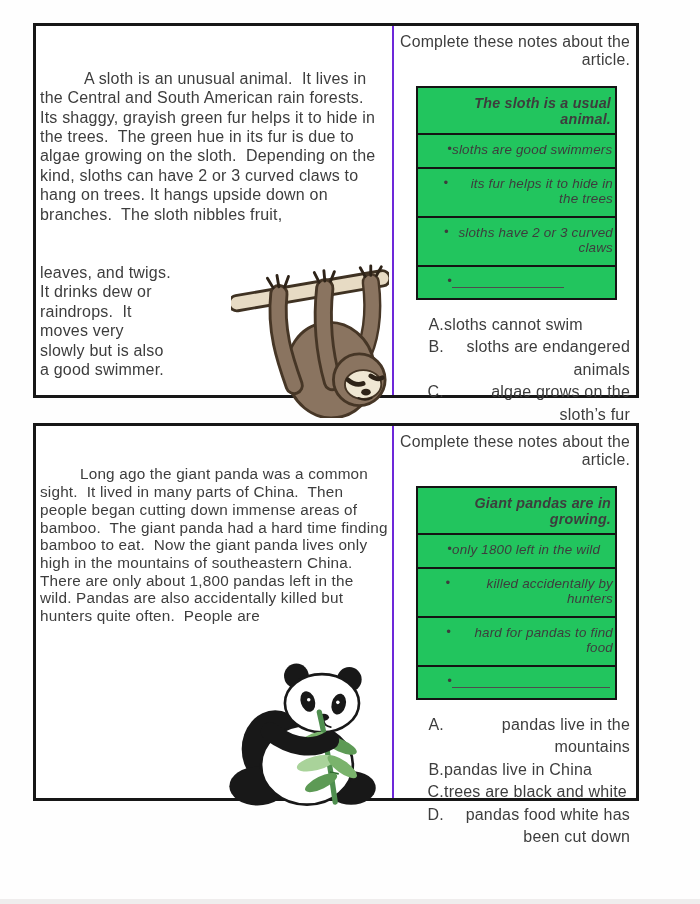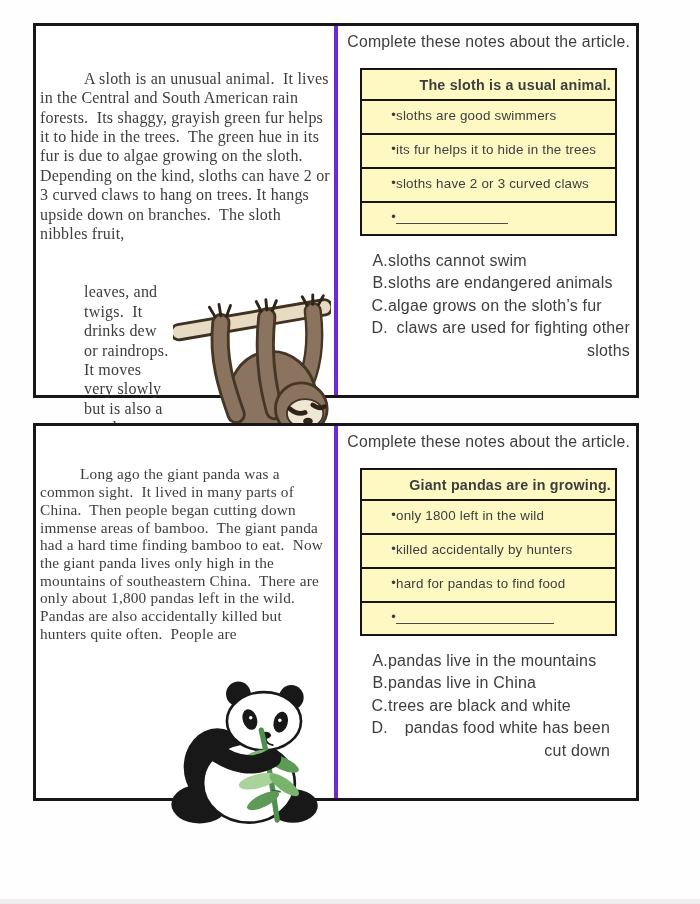--- a/index.html
+++ b/index.html
@@ -7,37 +7,36 @@
     width:700px;height:904px;position:relative;background:#fefefe;
     font-family:"Liberation Sans", sans-serif;color:#3d3d3d;overflow:hidden;
   }
   .section{
     position:absolute;left:33px;width:606px;background:#fff;
     border:3px solid #171717;box-sizing:border-box;display:flex;
   }
   #section1{top:23px;height:375px;}
   #section2{top:423px;height:378px;}
   .cell-left{
-    width:302px;box-sizing:border-box;border-right:4px solid #6d28d9;
+    width:358px;box-sizing:border-box;border-right:2px solid #6d28d9;
     padding:4px 3px 0 4px;
-    font-family:Liberation Serif, serif;
   }
   .cell-right{flex:1;box-sizing:border-box;padding:4px 6px 0 5px;text-align:right;}
   .passage{white-space:pre-wrap;}
   #section1 .passage{font-size:16px;line-height:19.4px;letter-spacing:0.2px;}
   #section2 .passage{font-size:15.3px;line-height:17.7px;letter-spacing:0.2px;}
   .p1{text-indent:44px;margin:0;}
   #section2 .p1{text-indent:40px;}
-  .wrap-row{display:flex;align-items:center;margin-left:44px;}
+  .wrap-row{display:flex;align-items:flex-start;}
   #section1 .p2{width:132px;margin:0;}
   #section2 .p2{width:118px;margin:0;}
   .art{flex:1;display:flex;justify-content:flex-end;}
   .prompt{font-size:15.8px;letter-spacing:0.2px;margin:3px 0 0 0;}
   .notes-table{
-    margin:17px 13px 4px 17px;border:2.5px solid #141414;background:#fef9c3;
+    margin:17px 13px 4px 17px;border:2.5px solid #141414;background:#22c55e;font-style:italic;
   }
   .nt-header{
     font-weight:bold;font-size:14.3px;letter-spacing:0.2px;
     padding:7px 4px 6px 22px;border-bottom:2.5px solid #141414;
   }
   .nt-row{
     display:flex;align-items:flex-start;font-size:13.4px;letter-spacing:0.2px;
     padding:7px 2px 10px 13px;border-bottom:2.5px solid #141414;
   }
   .nt-row:last-child{border-bottom:none;}

